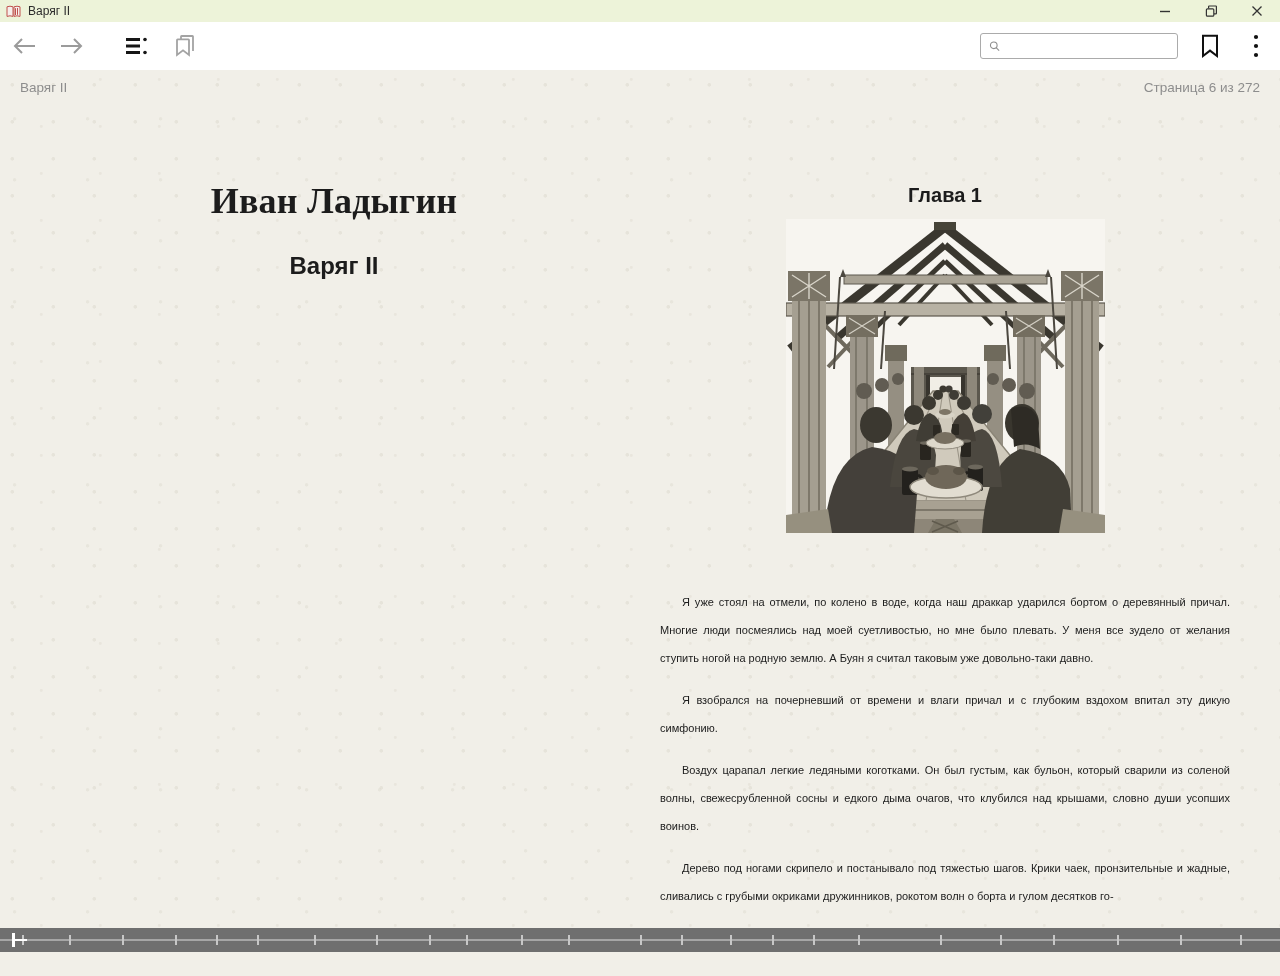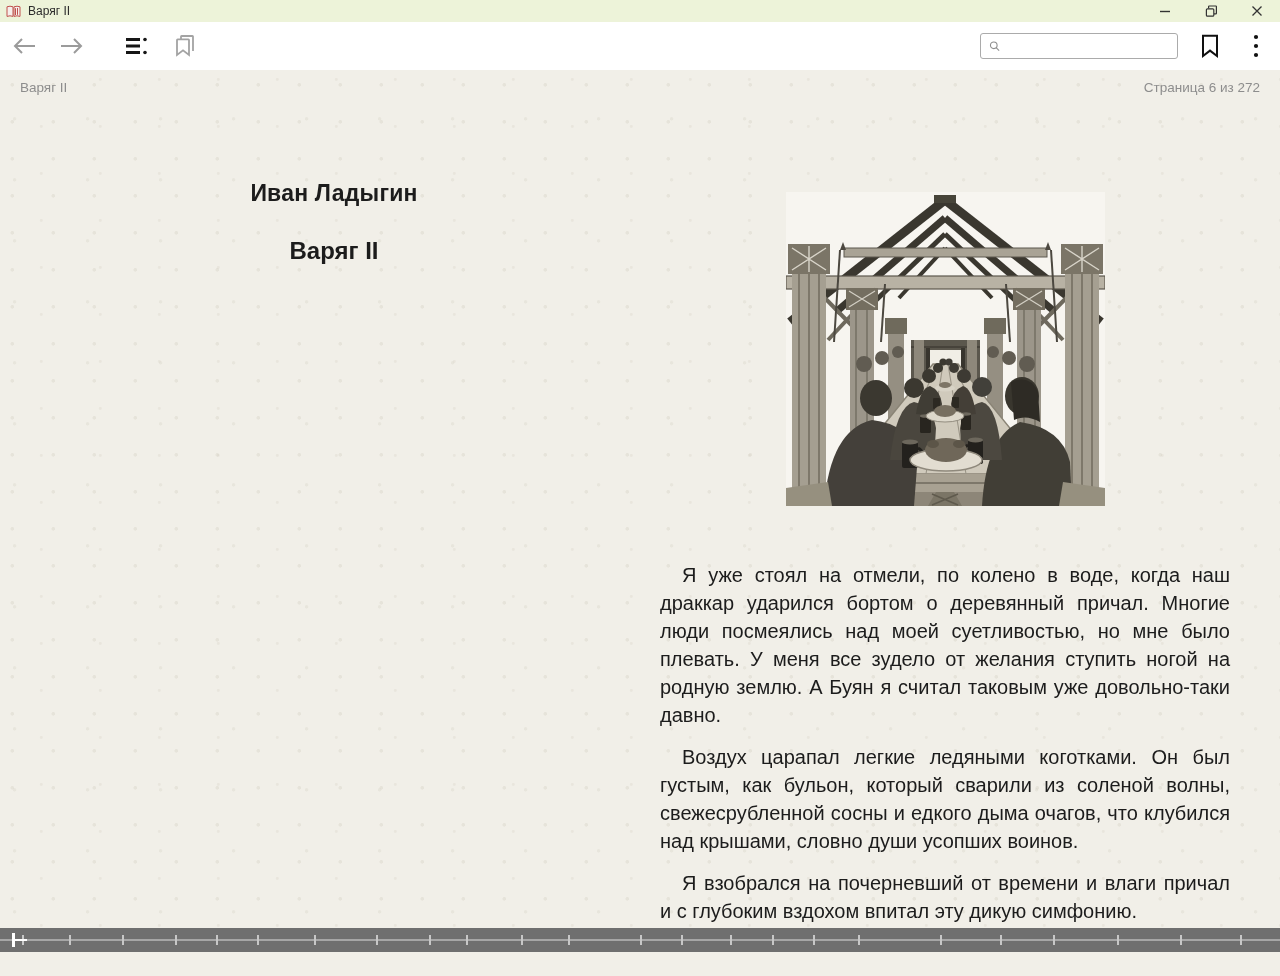--- a/index.html
+++ b/index.html
@@ -46,26 +46,26 @@
       radial-gradient(circle at 20% 80%, rgba(198,193,178,.22) 0 1.2px, transparent 2.1px);
     background-size:41px 37px, 59px 47px, 73px 61px;
     overflow:hidden;
   }
   .reader-header {
     display:flex; justify-content:space-between;
     padding:10px 20px 0 20px; font-size:13.5px; color:#8d8d8d;
   }
   .page-left  { position:absolute; left:48px;  top:110px; width:572px; text-align:center; }
   .page-right { position:absolute; left:660px; top:110px; width:570px; }
-  .book-author { font-size:23px; font-weight:bold; letter-spacing:.2px; }
+  .book-author { font-size:36px; font-weight:bold; letter-spacing:.2px;font-family:Liberation Serif, serif; }
   .book-title  { font-size:24px; font-weight:bold; margin-top:30px; }
   .chapter-heading { font-size:20px; font-weight:bold; text-align:center; margin-top:4px; }
   .illustration { display:block; margin:12px auto 0 auto; width:319px; height:314px; }
   .page-right p {
-    font-size:20px; line-height:28px; text-align:justify; text-indent:22px;
+    font-size:11px; line-height:28px; text-align:justify; text-indent:22px;
     margin-top:14px; color:#1c1c1c;
   }
   .page-right p.first { margin-top:55px; }
 
   
   .progressbar { position:absolute; left:0; bottom:0; width:1280px; height:24px; background:#6f6f6f; }
   .track-line { position:absolute; left:0; right:0; top:11px; height:2px; background:#a6a6a6; }
   .tick { position:absolute; top:7px; width:2px; height:10px; background:#c7c7c7; }
   .pos-marker { position:absolute; top:5px; width:3px; height:14px; background:#ffffff; }
   .pos-tail { position:absolute; top:11px; height:2px; width:15px; background:#ffffff; }
@@ -159,20 +159,21 @@
     <span>Варяг II</span>
     <span>Страница 6 из 272</span>
   </div>
 
   <div class="page-left">
     <div class="book-author">Иван Ладыгин</div>
     <div class="book-title">Варяг II</div>
   </div>
 
   <div class="page-right">
+    <div class="chapter-heading">Глава 1</div>
 
     <svg class="illustration" viewBox="0 0 319 314" preserveAspectRatio="none">
       <rect x="0" y="0" width="319" height="314" fill="#f7f5f0"></rect>
 
       <g stroke="#3a372f" fill="none">
         <path d="M159 8 L4 130" stroke-width="9"></path>
         <path d="M159 8 L315 130" stroke-width="9"></path>
         <path d="M159 26 L50 120" stroke-width="7"></path>
         <path d="M159 26 L269 120" stroke-width="7"></path>
         <path d="M159 42 L86 112" stroke-width="5"></path>
@@ -310,22 +311,22 @@
       <ellipse cx="159" cy="224" rx="19" ry="6" fill="#ddd8cb" stroke="#938d80" stroke-width="1"></ellipse>
       <ellipse cx="159" cy="219" rx="11" ry="6" fill="#776f60"></ellipse>
       <ellipse cx="159" cy="196" rx="10" ry="3.5" fill="#d8d3c6"></ellipse>
       <ellipse cx="159" cy="193" rx="6" ry="3" fill="#7d7566"></ellipse>
 
       <polygon points="0,296 42,290 46,314 0,314" fill="#96907f"></polygon>
       <polygon points="319,296 277,290 273,314 319,314" fill="#96907f"></polygon>
     </svg>
 
     <p class="first">Я уже стоял на отмели, по колено в воде, когда наш драккар ударился бортом о деревянный причал. Многие люди посмеялись над моей суетливостью, но мне было плевать. У меня все зудело от желания ступить ногой на родную землю. А Буян я считал таковым уже довольно-таки давно.</p>
+    <p>Я взобрался на почерневший от времени и влаги причал и с глубоким вздохом впитал эту дикую симфонию.</p>
     <p>Воздух царапал легкие ледяными коготками. Он был густым, как бульон, который сварили из соленой волны, свежесрубленной сосны и едкого дыма очагов, что клубился над крышами, словно души усопших воинов.</p>
-    <p>Я взобрался на почерневший от времени и влаги причал и с глубоким вздохом впитал эту дикую симфонию.</p>
     <p>Дерево под ногами скрипело и постанывало под тяжестью шагов. Крики чаек, пронзительные и жадные, сливались с грубыми окриками дружинников, рокотом волн о борта и гулом десятков го-</p>
   </div>
 
   <div class="progressbar">
     <div class="track-line"></div>
     <div id="ticks">
         <div class="tick" style="left: 1.7%;"></div>
         <div class="tick" style="left: 5.4%;"></div>
         <div class="tick" style="left: 9.5%;"></div>
         <div class="tick" style="left: 13.7%;"></div>

